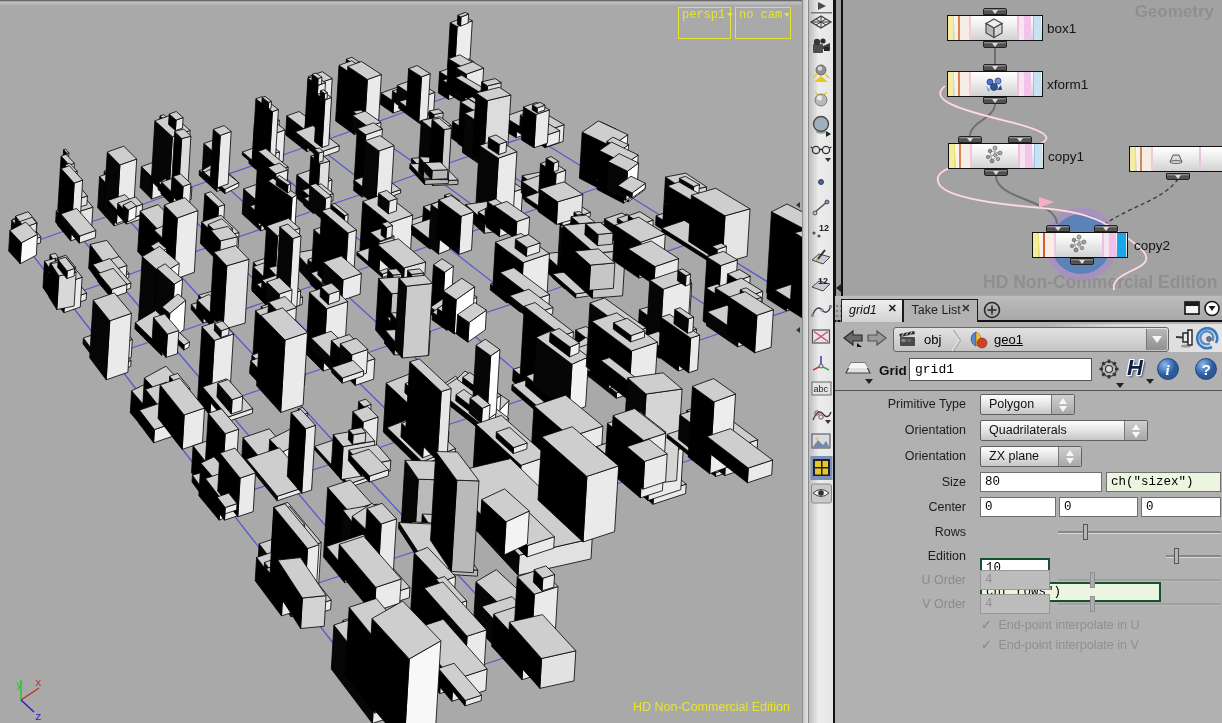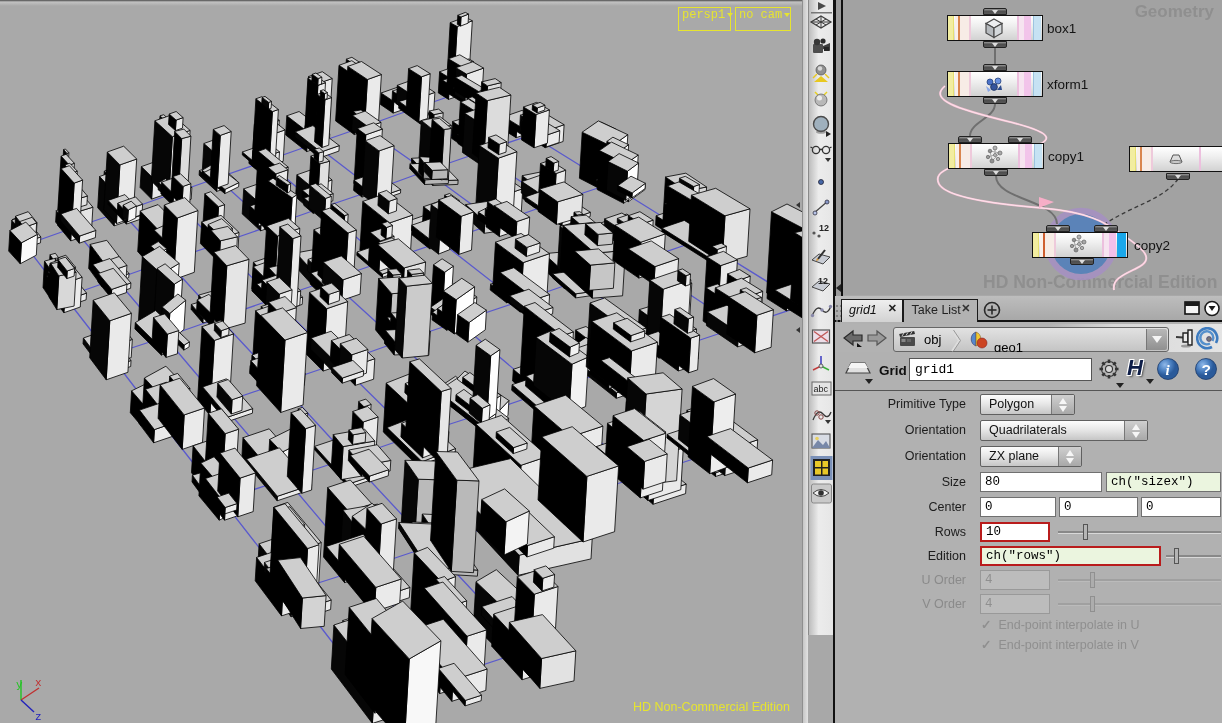--- a/index.html
+++ b/index.html
@@ -1,27 +1,27 @@
 <!DOCTYPE html>
 <html><head>
 <meta charset="utf-8">
 <style>
 * { margin:0; padding:0; box-sizing:border-box; }
 html,body { width:1222px; height:723px; overflow:hidden; }
 body { font-family:"Liberation Sans", sans-serif; background:#a8a8a8; position:relative; }
 #viewport { position:absolute; left:0; top:0; width:807px; height:723px;
   background:linear-gradient(#4a4a4a 0px, #c2c2c2 2px, #a9a9a9 6px, #a9a9a9 100%); }
 #citysvg { position:absolute; left:0; top:0; }
-.ymenu { position:absolute; top:7px; height:24px; border:1px solid #e6e430; color:#e6e430;
+.ymenu { position:absolute; top:7px; height:32px; border:1px solid #e6e430; color:#e6e430;
   font-family:"Liberation Mono", monospace; font-size:12px; line-height:14px; padding:0 3px;
   white-space:nowrap; }
 .ymenu .tri { display:inline-block; width:0; height:0; border-left:3.5px solid transparent;
   border-right:3.5px solid transparent; border-top:4.5px solid #e6e430; margin-left:2px; margin-bottom:1px;}
 #hdtext { position:absolute; left:633px; top:700px; color:#e6e430; font-size:12.5px; }
-#toolbar { position:absolute; left:808px; top:0; width:25px; height:635px;
+#toolbar { position:absolute; left:808px; top:0; width:25px; height:723px;
   background:linear-gradient(90deg,#bdbdbd,#ececec 40%,#e6e6e6); border-left:1px solid #8a8a8a;}
 #tbdiv1 { position:absolute; left:833px; top:0; width:3px; height:723px; background:#111; }
 #tbdiv2 { position:absolute; left:836px; top:0; width:5px; height:723px; background:#9b9b9b; }
 #tbdiv3 { position:absolute; left:841px; top:0; width:2px; height:296px; background:#111; }
 #network { position:absolute; left:843px; top:0; width:379px; height:295px; background:#a2a2a2; overflow:hidden; }
 #netgeo { position:absolute; right:8px; top:2px; font-size:17px; font-weight:bold; color:#8f8f8f; }
 #netwm { position:absolute; left:140px; top:272px; font-size:17.5px; font-weight:bold; color:#8f8f8f; white-space:nowrap; }
 .node { position:absolute; width:96px; height:26px; border:1.5px solid #111;
   background:linear-gradient(#ffffff, #efefef 40%, #d2d2d2); }
 .node .st { position:absolute; top:0; bottom:0; }
@@ -37,21 +37,21 @@
 #pnav { position:absolute; left:0; top:28px; width:387px; height:28px; background:linear-gradient(90deg,#b2b2b2 0,#b2b2b2 55%,#d8d8d8 72%,#e4e4e4 100%); }
 #phead { position:absolute; left:0; top:56px; width:387px; height:39px; background:#b1b1b1;
   border-bottom:1.5px solid #555; }
 #pbody { position:absolute; left:0; top:95px; width:387px; height:332px; }
 .prow { position:absolute; left:0; width:387px; height:20px; }
 .plabel { position:absolute; font-size:12.5px; color:#1c1c1c; text-align:right; width:130px; right:256px; top:3px;}
 .plabel.dis { color:#8a8a8a; }
 .pfield { position:absolute; height:20px; background:#fff; border:1px solid #707070;
   font-family:"Liberation Mono", monospace; font-size:12.5px; color:#000; line-height:18px; padding-left:4px; }
 .pfield.green { background:#ebf5df; }
-.pfield.redb { border:2px solid #b91c1c; line-height:16px; }
+.pfield.redb { border:2px solid #14532d; line-height:16px;margin-top:36px; }
 .pfield.dis { background:#bcbcbc; color:#8f8f8f; border-color:#999; }
 .pdrop { position:absolute; height:21px; border:1px solid #606060; border-radius:2px;
   background:linear-gradient(#fdfdfd,#e8e8e8 45%,#c6c6c6); font-size:12.5px; color:#111; line-height:19px;
   padding-left:8px; }
 .pdrop .spin { position:absolute; right:0; top:0; bottom:0; width:23px; border-left:1px solid #777;
   background:linear-gradient(#cfcfcf,#a8a8a8); border-radius:0 2px 2px 0; }
 .spin:before { content:""; position:absolute; left:6.5px; top:2.5px; width:0; height:0;
   border-left:4.5px solid transparent; border-right:4.5px solid transparent; border-bottom:6px solid #f6f6f6; }
 .spin:after { content:""; position:absolute; left:6.5px; bottom:2.5px; width:0; height:0;
   border-left:4.5px solid transparent; border-right:4.5px solid transparent; border-top:6px solid #f6f6f6; }
@@ -1737,21 +1737,21 @@
     <polygon style="position:absolute" points=""></polygon>
     <svg width="14" height="25" style="position:absolute;left:56px;top:0px;">
       <path d="M2,2 L9,12.5 L2,23" fill="none" stroke="#ddd" stroke-width="2"></path>
       <path d="M3.5,2 L10.5,12.5 L3.5,23" fill="none" stroke="#999" stroke-width="1"></path>
     </svg>
     <svg width="22" height="20" style="position:absolute;left:74px;top:3px;">
       <path d="M8,1 A7.5,7.5 0 0,0 8,15 Z" fill="#5588cc" stroke="#336" stroke-width="0.6"></path>
       <path d="M8,1 A7.5,7.5 0 0,1 8,15 Z" fill="#f0c830" stroke="#863" stroke-width="0.6"></path>
       <circle cx="14" cy="12" r="5" fill="#cc4422" stroke="#822" stroke-width="0.6"></circle>
     </svg>
-    <span style="position:absolute;left:100px;top:12px;font-size:13px;color:#000;text-decoration:underline;">geo1</span>
+    <span style="position:absolute;left:100px;top:4px;font-size:13px;color:#000;text-decoration:underline;">geo1</span>
     <div style="position:absolute;right:1px;top:1px;width:21px;height:21px;background:linear-gradient(#b8b8b8,#909090);border-left:1px solid #777;border-radius:0 2px 2px 0;">
       <div style="width:0;height:0;border-left:5px solid transparent;border-right:5px solid transparent;border-top:7px solid #f4f4f4;margin:7px 0 0 5px;"></div>
     </div>
   </div>
   <svg width="22" height="24" style="position:absolute;left:340px;top:4px;">
     <line x1="1" y1="9" x2="8" y2="9.5" stroke="#3a3a3a" stroke-width="2"></line>
     <polygon points="8,5 13,5 13,14 8,14" fill="#ececec" stroke="#222" stroke-width="1.4"></polygon>
     <polygon points="13,2 17,2 17,17 13,17" fill="#f4f4f4" stroke="#222" stroke-width="1.4"></polygon>
     <ellipse cx="11" cy="18" rx="5" ry="1.5" fill="#555" opacity="0.5"></ellipse>
   </svg>

